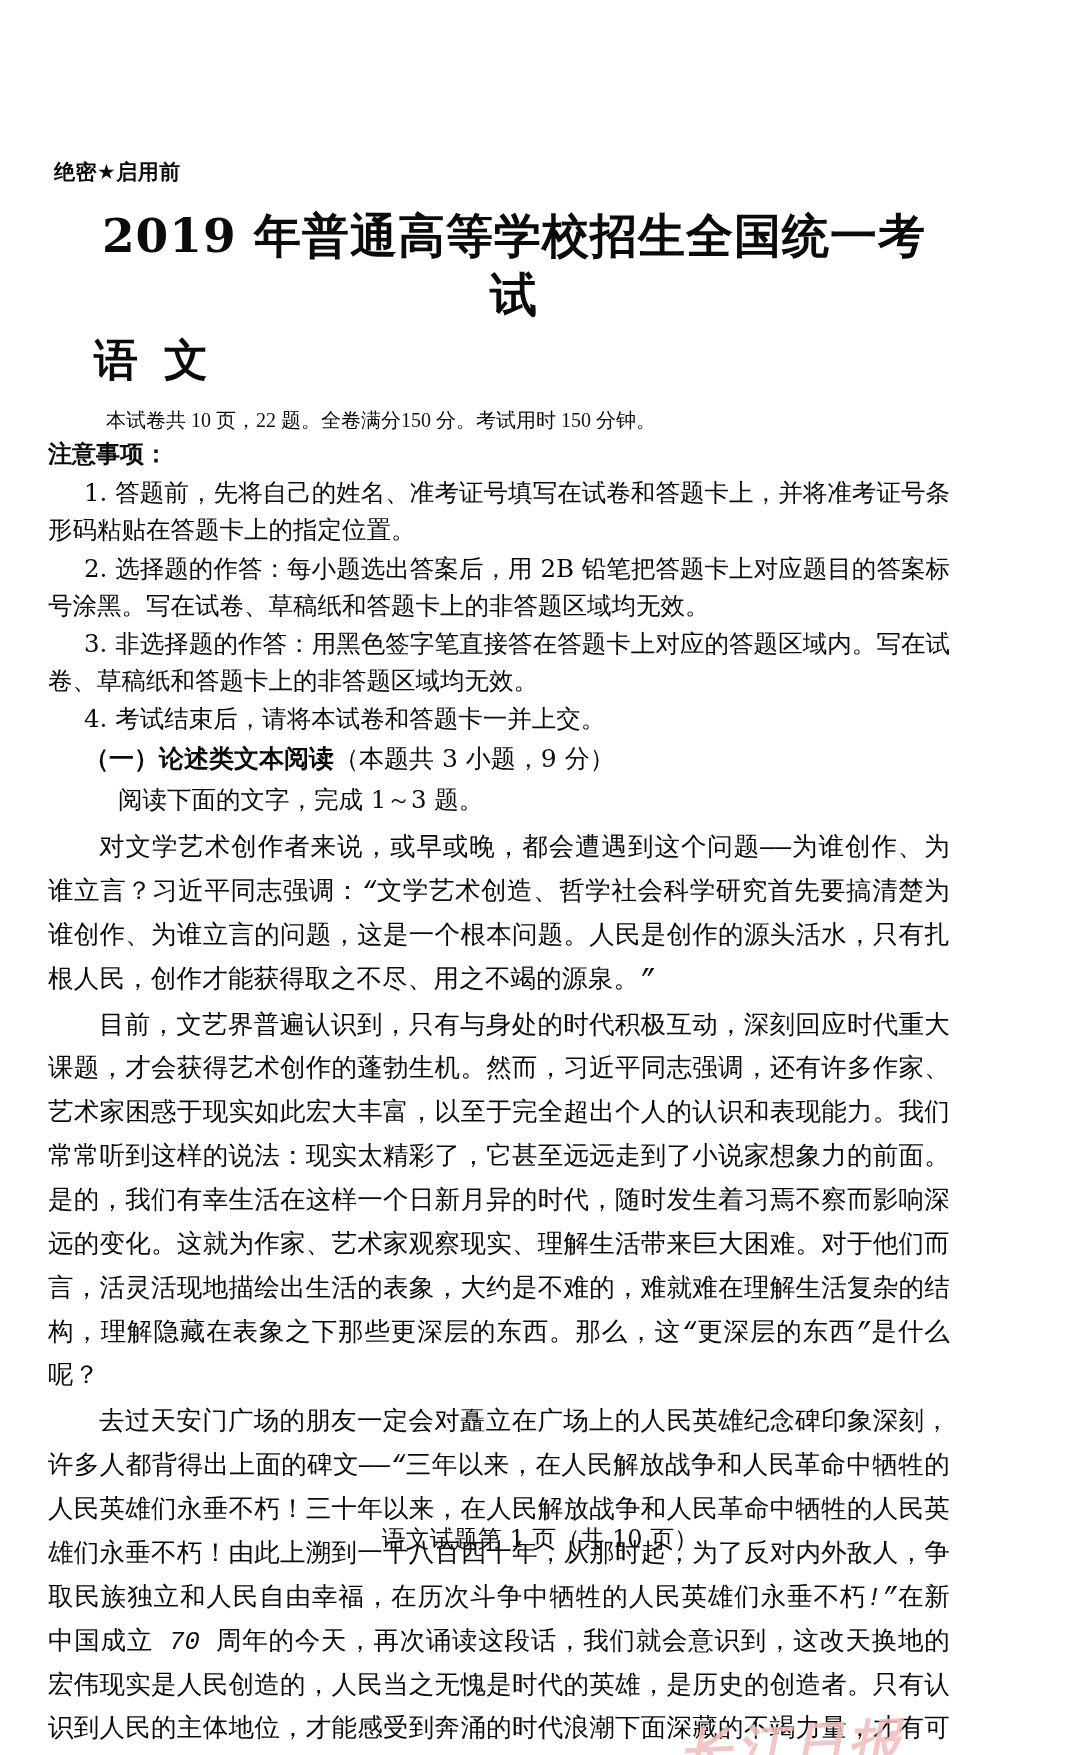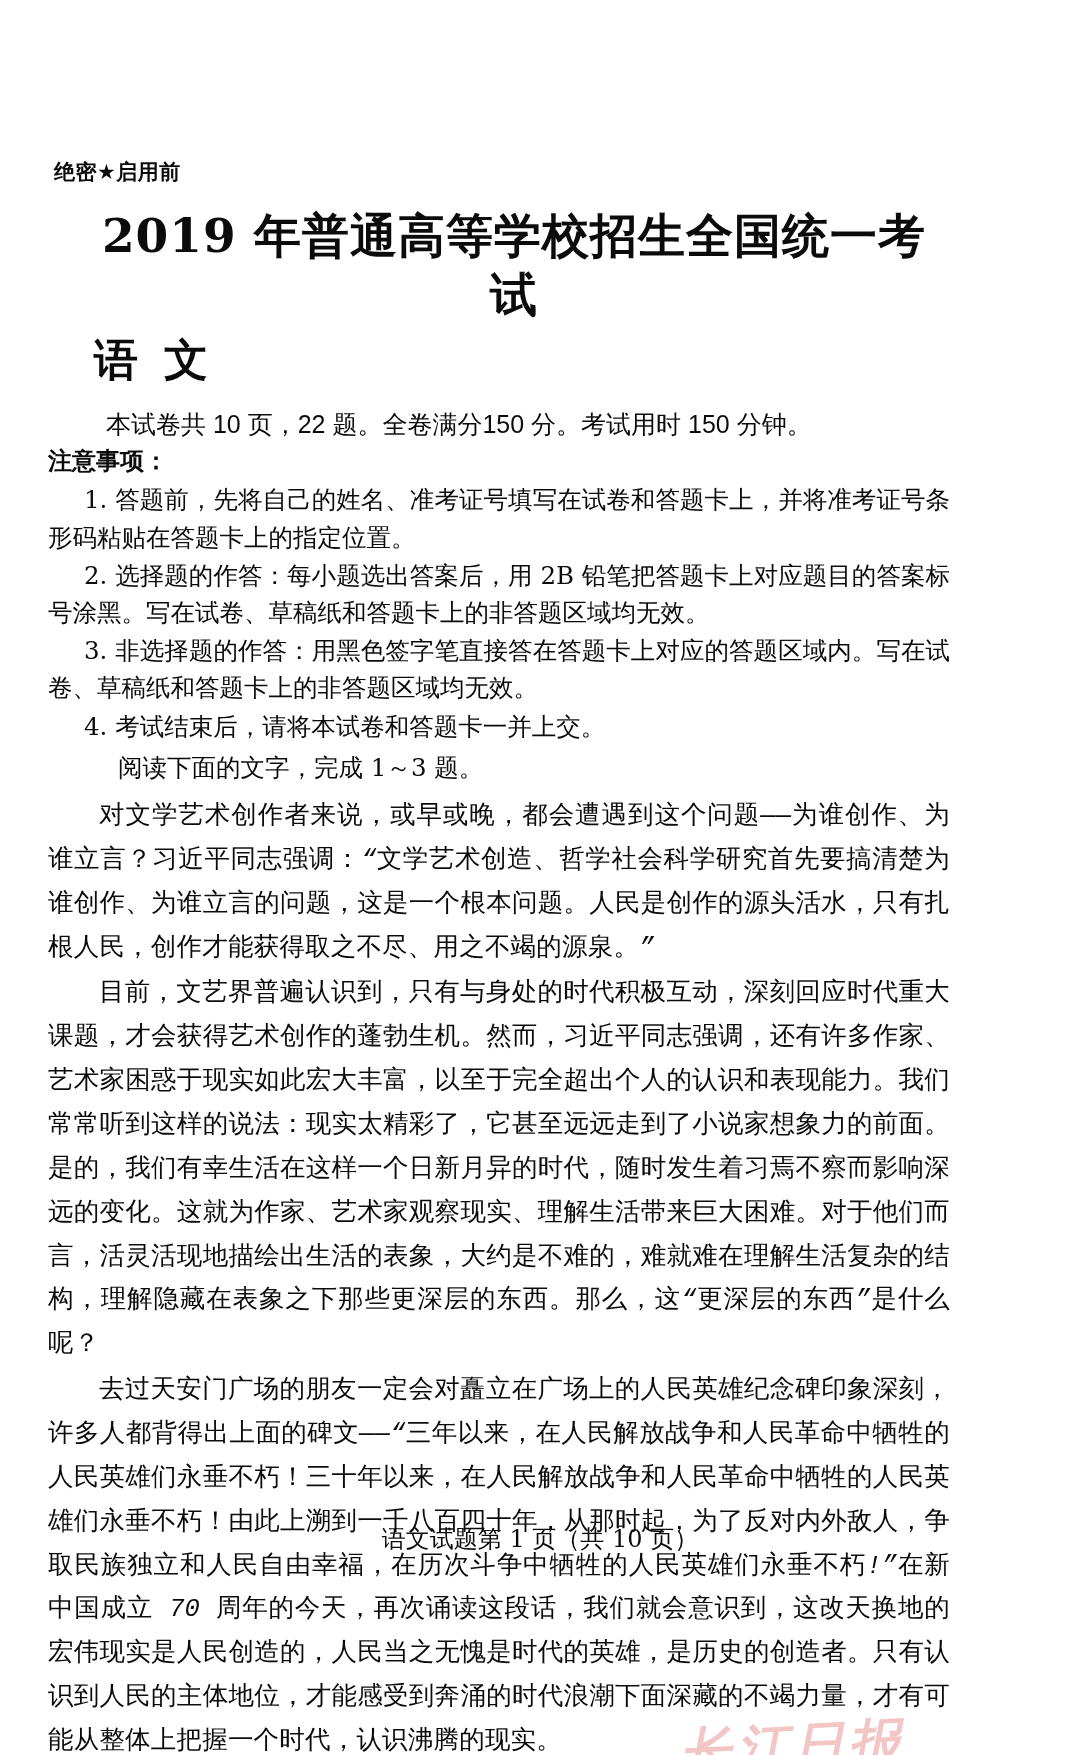--- a/index.html
+++ b/index.html
@@ -59,22 +59,22 @@
     font-family: "DejaVu Serif", serif;
     font-weight: 700;
     font-size: 44px;
     letter-spacing: 26px;
     line-height: 1.3;
     margin: 6px 0 18px 0;
     padding-left: 46px;
   }
 
   .exam-info {
-    font-family: Liberation Sans, sans-serif;
-    font-size: 25px;
+    font-family: Liberation Serif, serif;
+    font-size: 20px;
     line-height: 1.45;
     margin: 0 0 4px 58px;
     white-space: nowrap;
   }
 
   .wish-line {
     text-align: center;
     font-family: "DejaVu Sans", sans-serif;
     font-weight: 700;
     font-size: 27px;
@@ -193,20 +193,23 @@
 
 
     <div class="notice-label">注意事项：</div>
 
     <div class="notice-item">1. 答题前，先将自己的姓名、准考证号填写在试卷和答题卡上，并将准考证号条形码粘贴在答题卡上的指定位置。</div>
     <div class="notice-item">2. 选择题的作答：每小题选出答案后，用 2B 铅笔把答题卡上对应题目的答案标号涂黑。写在试卷、草稿纸和答题卡上的非答题区域均无效。</div>
     <div class="notice-item">3. 非选择题的作答：用黑色签字笔直接答在答题卡上对应的答题区域内。写在试卷、草稿纸和答题卡上的非答题区域均无效。</div>
     <div class="notice-item">4. 考试结束后，请将本试卷和答题卡一并上交。</div>
 
 
+    <div class="subsection-heading">
+      <span>（一）论述类文本阅读</span><span class="light">（本题共 3 小题，9 分）</span>
+    </div>
 
     <div class="instruction-line">阅读下面的文字，完成 1～3 题。</div>
 
     <div class="passage">对文学艺术创作者来说，或早或晚，都会遭遇到这个问题——为谁创作、为谁立言？习近平同志强调：“文学艺术创造、哲学社会科学研究首先要搞清楚为谁创作、为谁立言的问题，这是一个根本问题。人民是创作的源头活水，只有扎根人民，创作才能获得取之不尽、用之不竭的源泉。”</div>
     <div class="passage">目前，文艺界普遍认识到，只有与身处的时代积极互动，深刻回应时代重大课题，才会获得艺术创作的蓬勃生机。然而，习近平同志强调，还有许多作家、艺术家困惑于现实如此宏大丰富，以至于完全超出个人的认识和表现能力。我们常常听到这样的说法：现实太精彩了，它甚至远远走到了小说家想象力的前面。是的，我们有幸生活在这样一个日新月异的时代，随时发生着习焉不察而影响深远的变化。这就为作家、艺术家观察现实、理解生活带来巨大困难。对于他们而言，活灵活现地描绘出生活的表象，大约是不难的，难就难在理解生活复杂的结构，理解隐藏在表象之下那些更深层的东西。那么，这“更深层的东西”是什么呢？</div>
     <div class="passage">去过天安门广场的朋友一定会对矗立在广场上的人民英雄纪念碑印象深刻，许多人都背得出上面的碑文——“三年以来，在人民解放战争和人民革命中牺牲的人民英雄们永垂不朽！三十年以来，在人民解放战争和人民革命中牺牲的人民英雄们永垂不朽！由此上溯到一千八百四十年，从那时起，为了反对内外敌人，争取民族独立和人民自由幸福，在历次斗争中牺牲的人民英雄们永垂不朽!”在新中国成立 70 周年的今天，再次诵读这段话，我们就会意识到，这改天换地的宏伟现实是人民创造的，人民当之无愧是时代的英雄，是历史的创造者。只有认识到人民的主体地位，才能感受到奔涌的时代浪潮下面深藏的不竭力量，才有可能从整体上把握一个时代，认识沸腾的现实。</div>
 
   </div>
 
   <div class="footer">语文试题第 1 页（共 10 页）</div>

